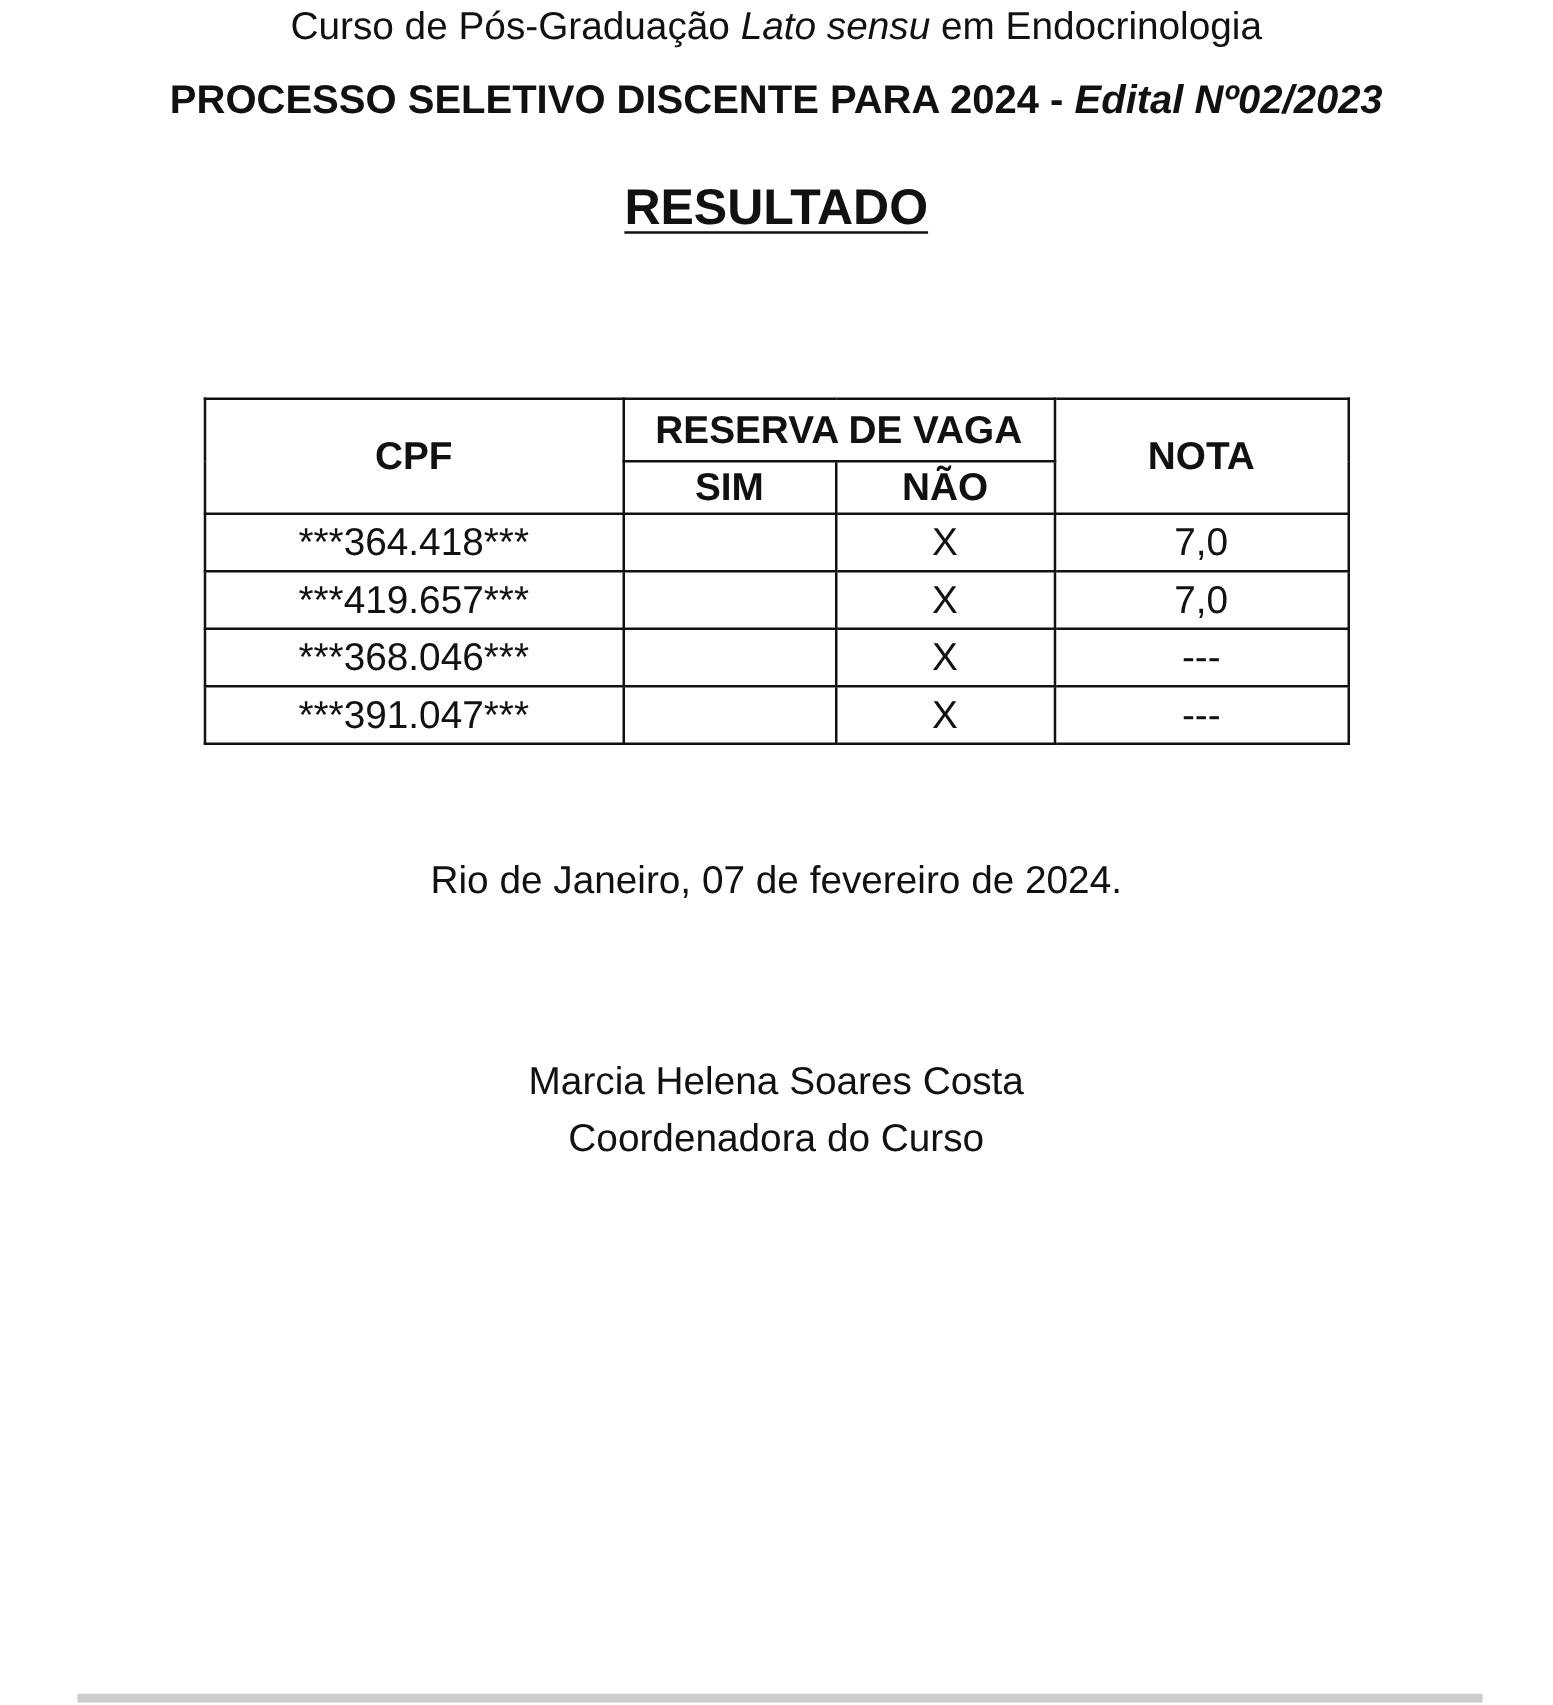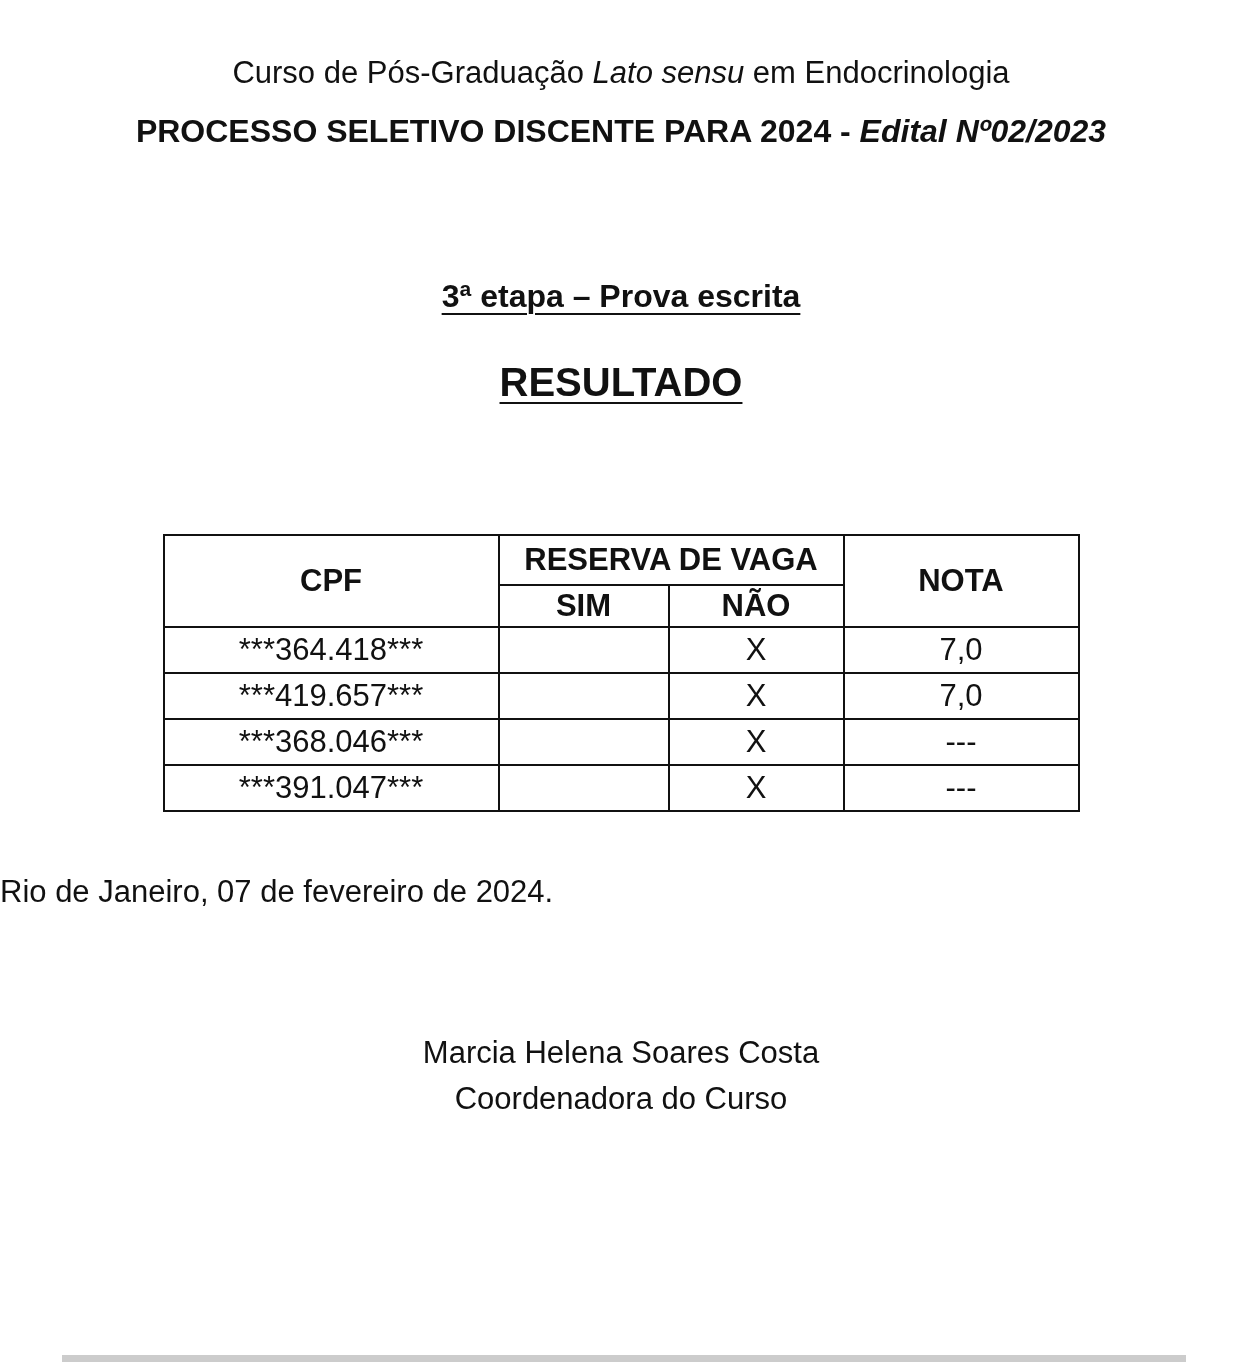--- a/index.html
+++ b/index.html
@@ -12,21 +12,20 @@
     height: 1364px;
     position: relative;
     font-family: "Liberation Sans", sans-serif;
     color: #111111;
     overflow: hidden;
   }
   .page {
     width: 100%;
     height: 100%;
     box-sizing: border-box;
-    padding-top: 52px;
   }
   .doc-title {
     text-align: center;
     font-size: 31px;
     line-height: 42px;
     font-weight: 400;
   }
   .doc-title .italic { font-style: italic; }
   .doc-subtitle {
     text-align: center;
@@ -69,24 +68,24 @@
   }
   table.result-table th { font-weight: 700; }
   .col-cpf  { width: 333px; }
   .col-sim  { width: 168px; }
   .col-nao  { width: 173px; }
   .col-nota { width: 233px; margin-left: 43px; }
   tr.hdr-top th    { height: 48px; }
   tr.hdr-bottom th { height: 40px; margin-top: 48px; }
   tr.data-row td   { height: 44px; font-weight: 400; }
   .date-line {
-    text-align: left;
+    text-align: center;
     font-size: 31px;
     line-height: 40px;
-    margin-top: 60px;
+    margin-top: 88px;
   }
   .signature {
     text-align: center;
     font-size: 31px;
     line-height: 46px;
     margin-top: 118px;
   }
   .bottom-divider {
     position: absolute;
     left: 62px;
@@ -102,23 +101,20 @@
 <div class="page">
 
   <div class="doc-title">
     <span>Curso de Pós-Graduação </span><span class="italic">Lato sensu</span><span> em Endocrinologia</span>
   </div>
 
   <div class="doc-subtitle">
     <span>PROCESSO SELETIVO DISCENTE PARA 2024 - </span><span class="bold-italic">Edital Nº02/2023</span>
   </div>
 
-  <div class="stage-heading">
-    <span>3ª etapa – Prova escrita</span>
-  </div>
 
   <div class="result-heading">
     <span>RESULTADO</span>
   </div>
 
   <table class="result-table">
     <tbody>
         <tr class="hdr-top">
       <th class="col-cpf" rowspan="2">CPF</th>
       <th colspan="2">RESERVA DE VAGA</th>

